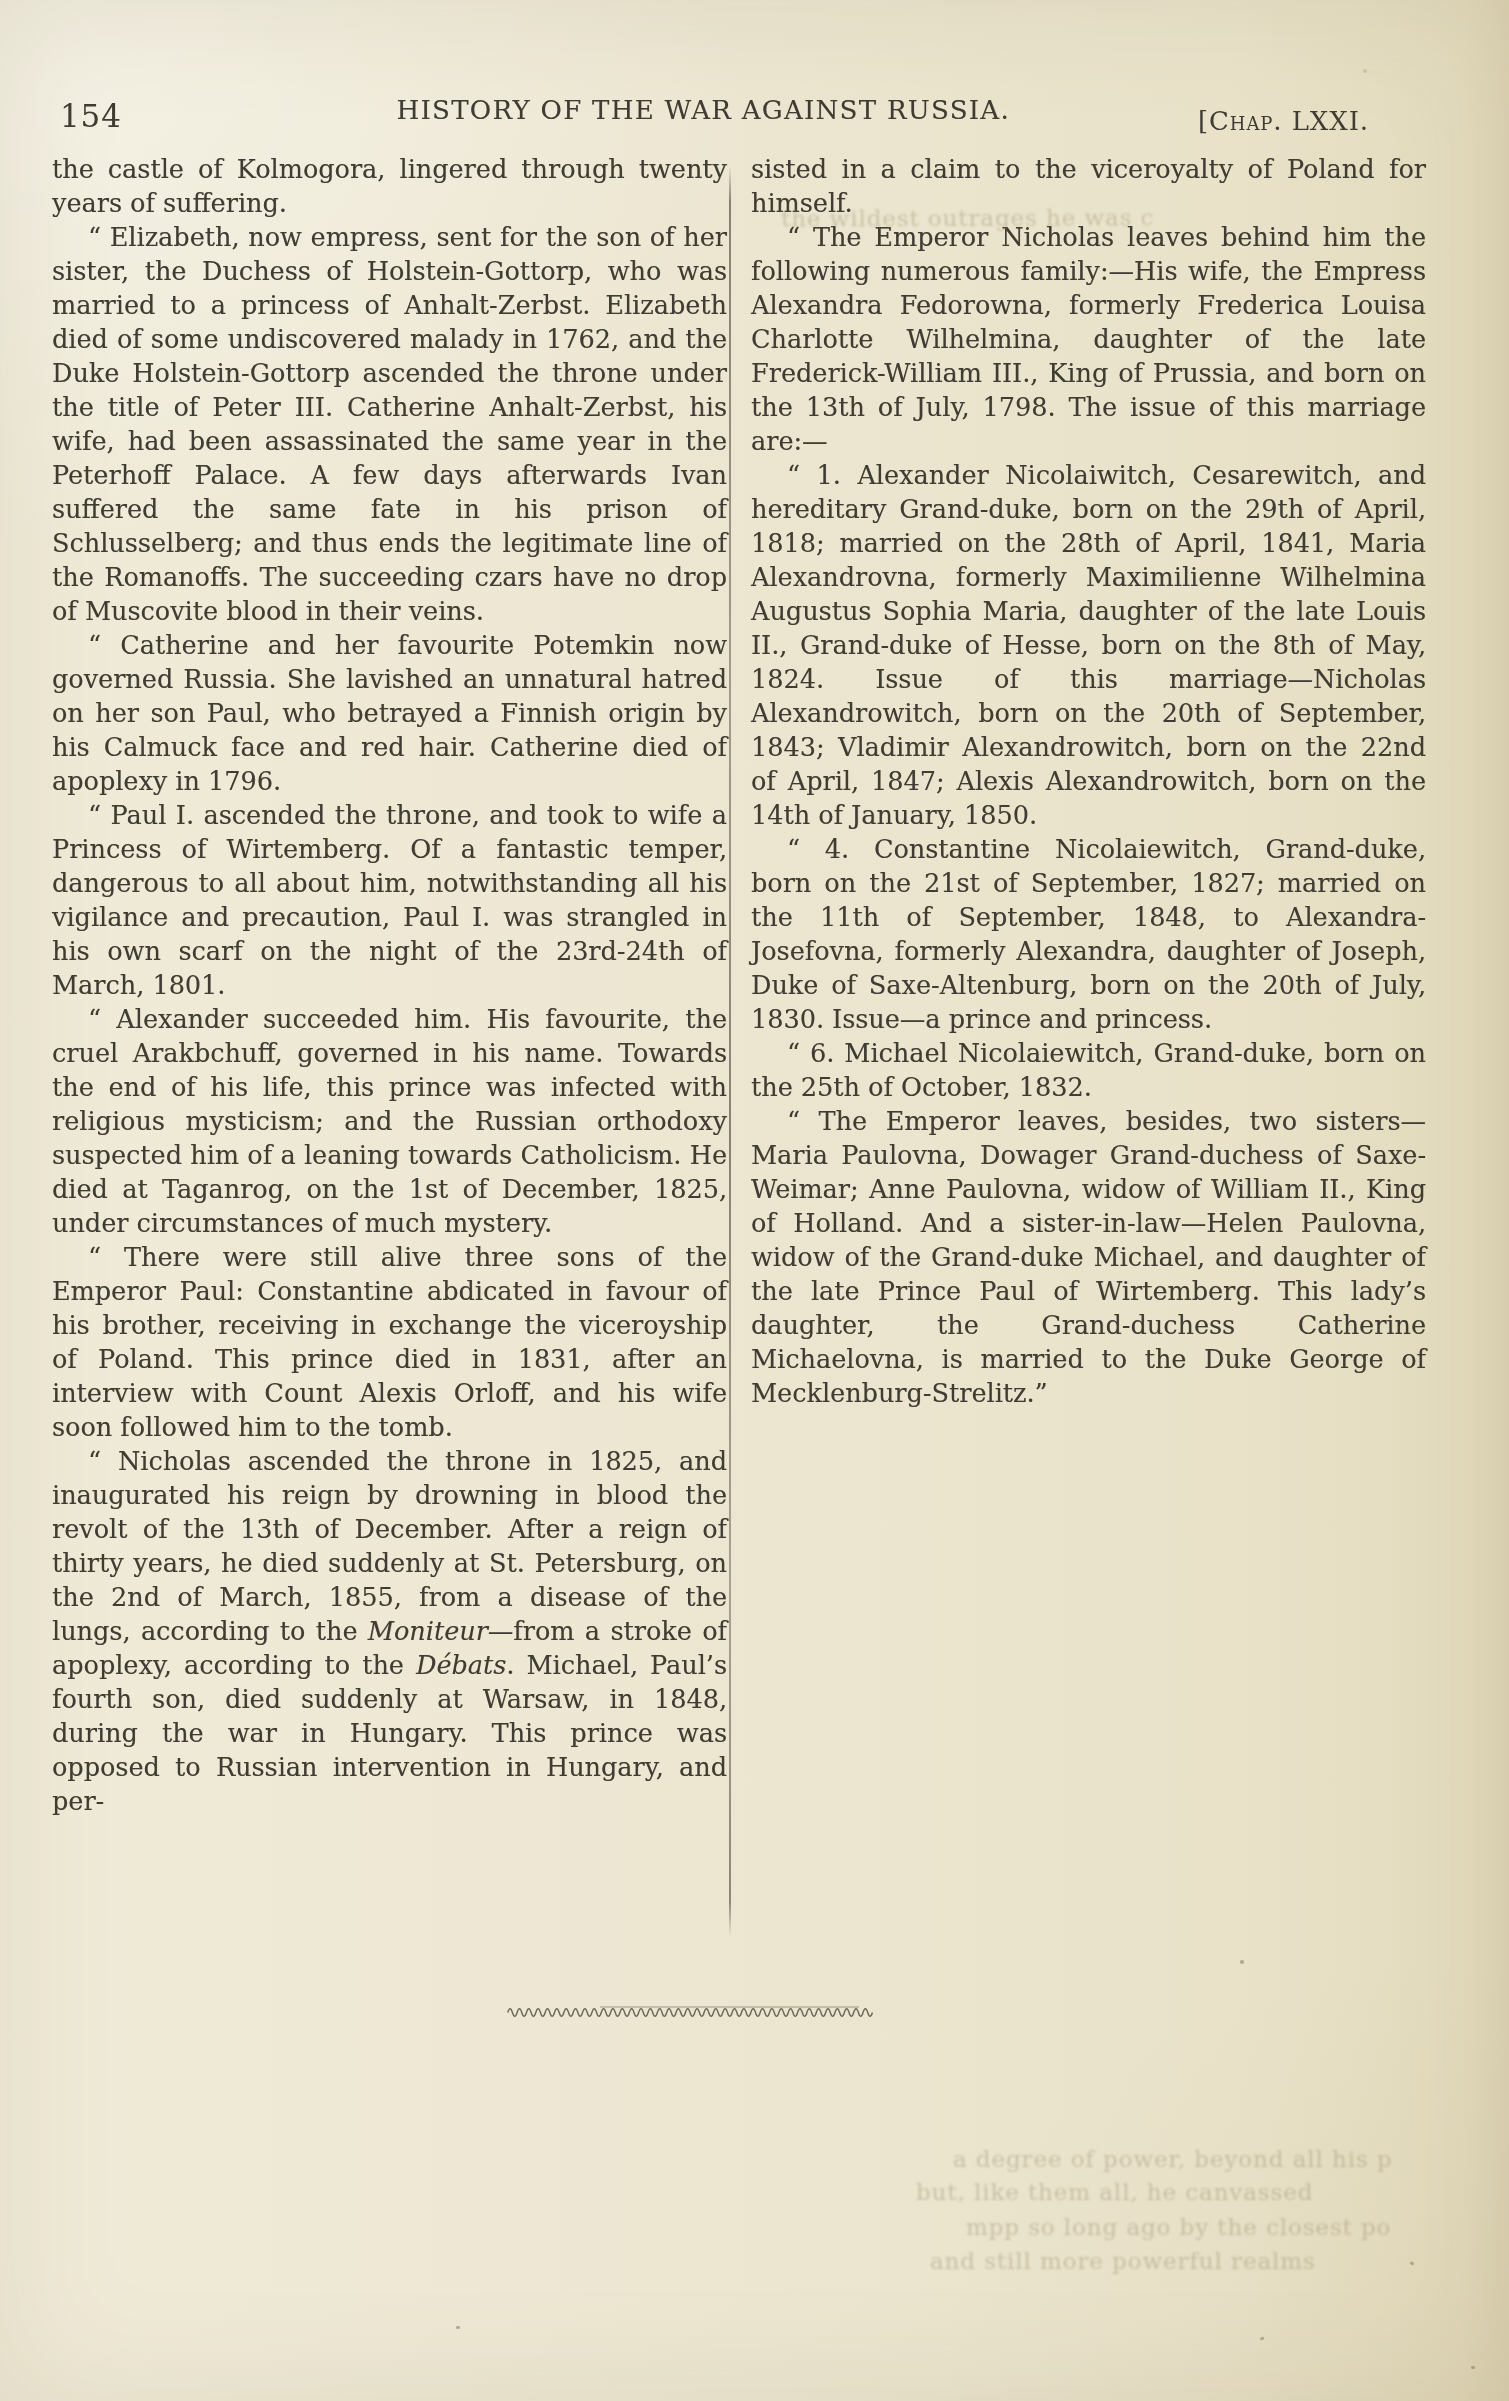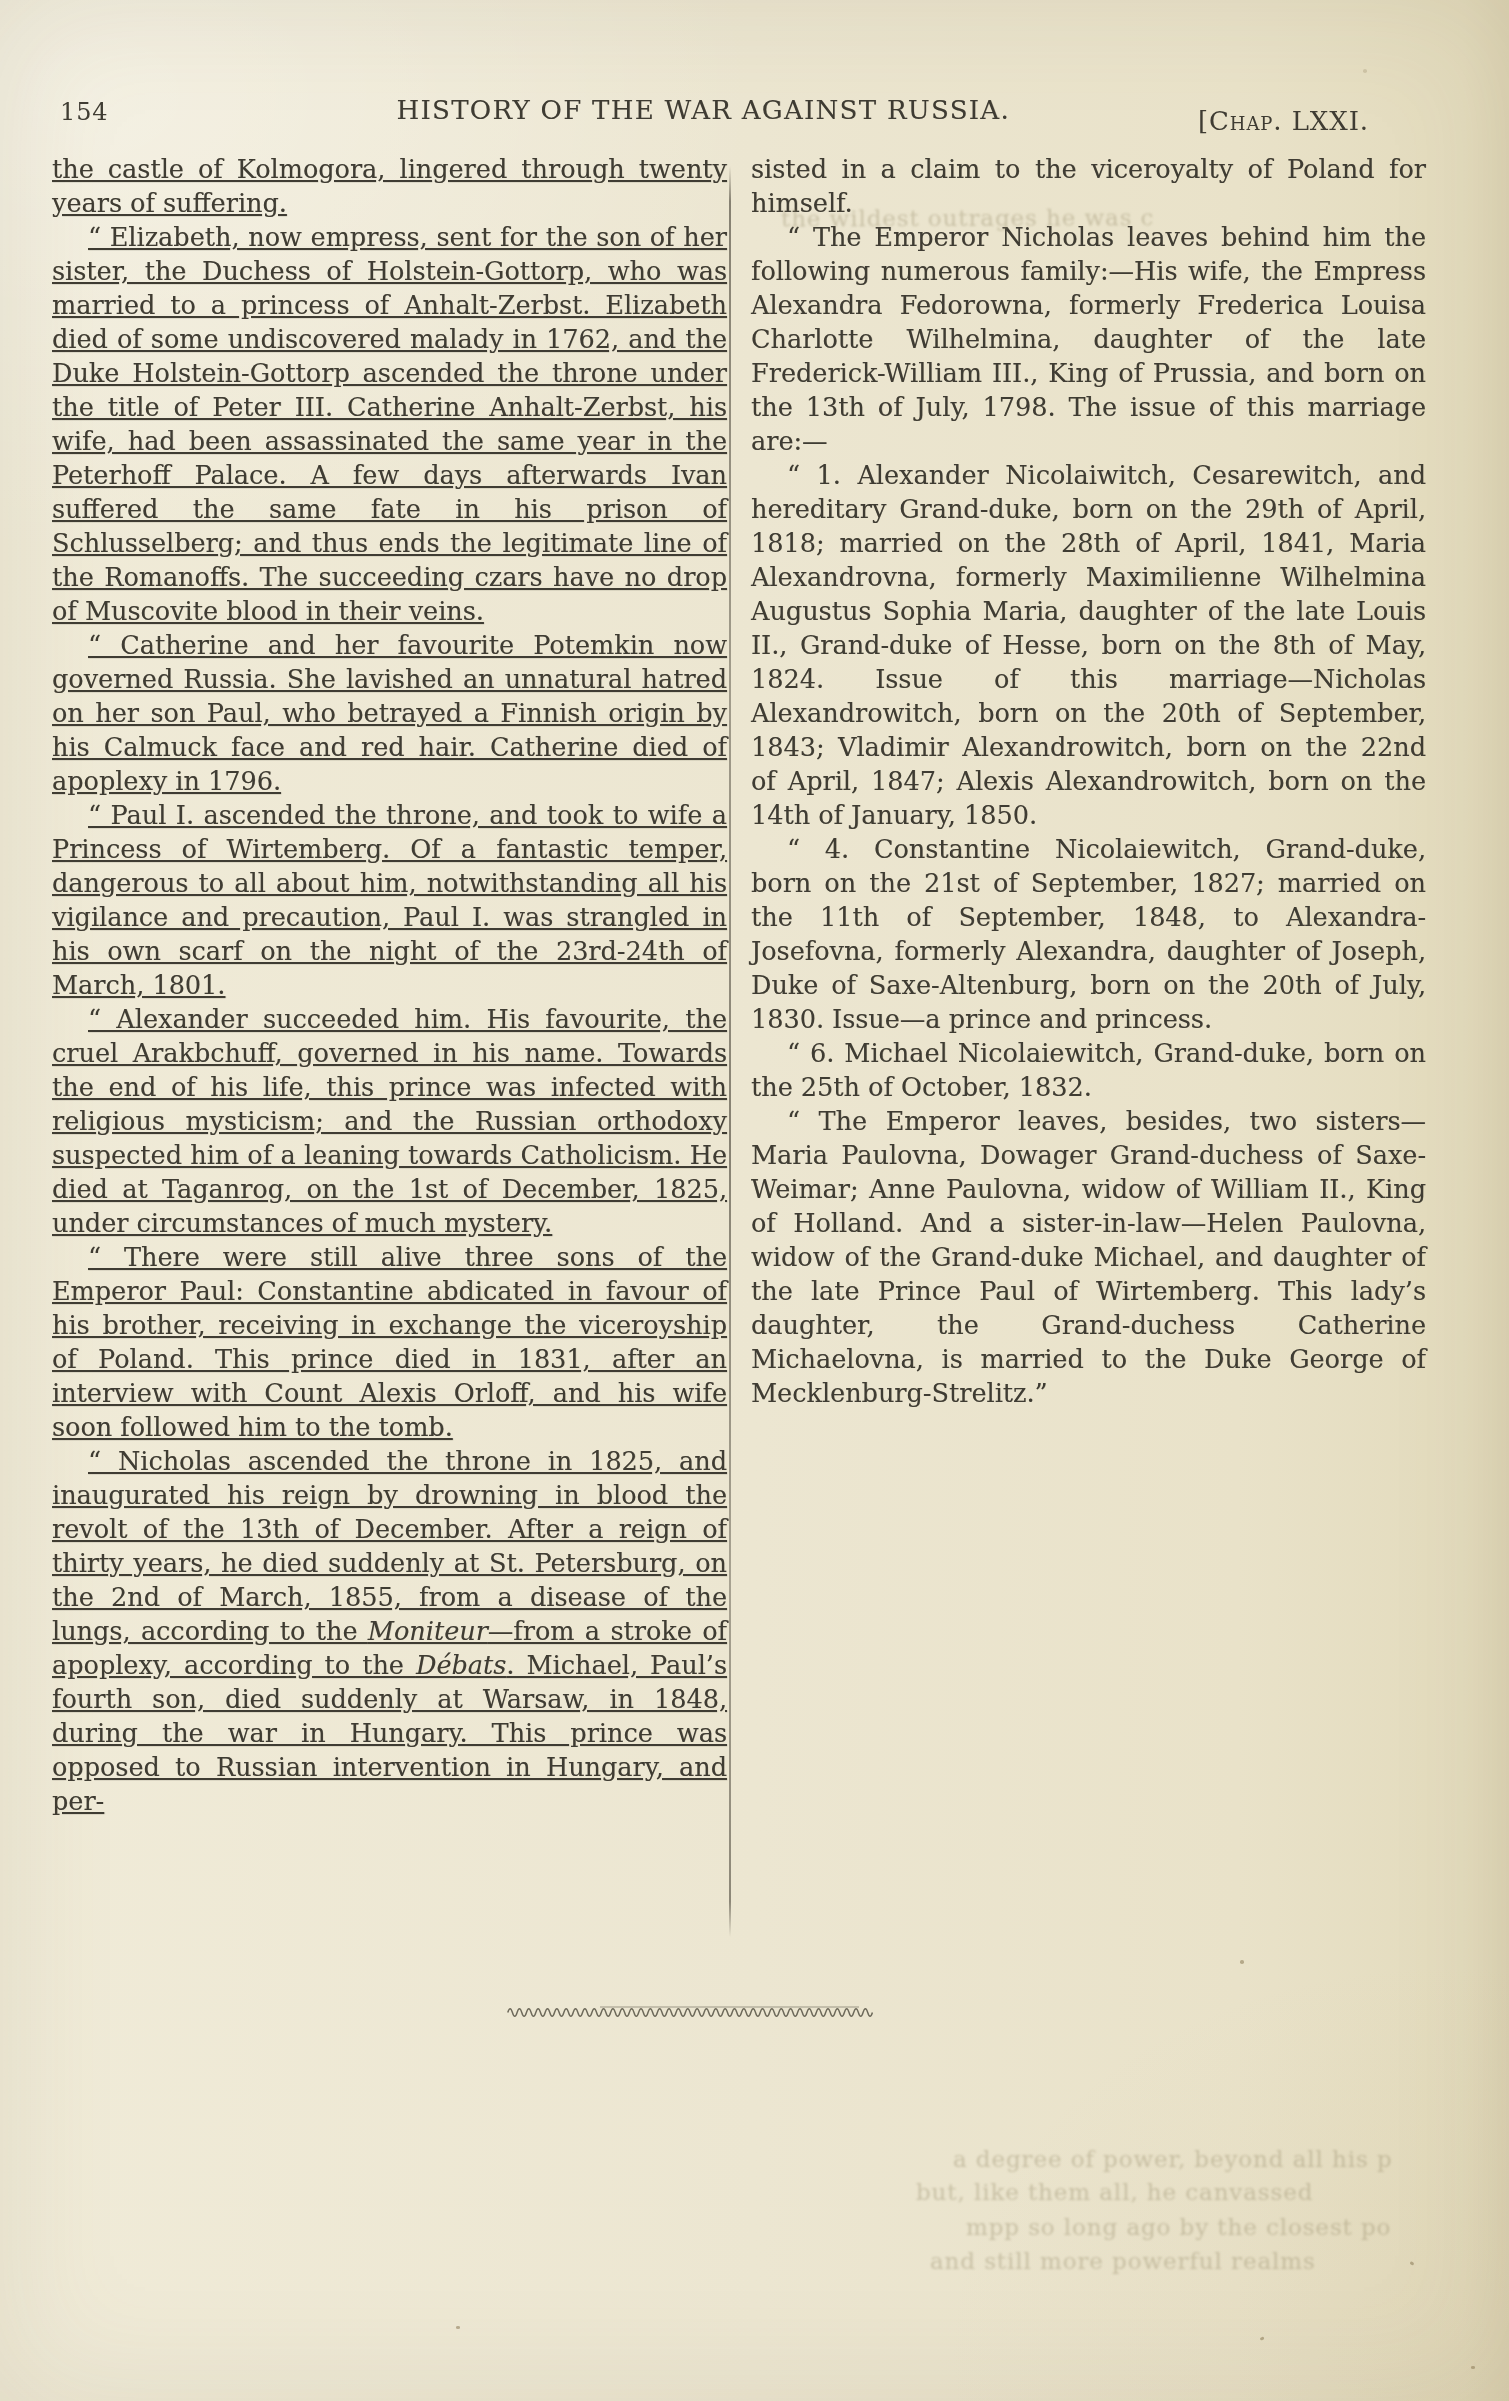--- a/index.html
+++ b/index.html
@@ -15,39 +15,39 @@
       #ebe5cf;
     color:#3f3c33;
   }
   .page::after{
     content:'';position:absolute;inset:0;pointer-events:none;
     box-shadow: inset 0 0 121px rgba(125,112,78,0.14);
   }
   
   .pagenum{
     position:absolute;left:60px;top:98px;
-    font-size:24px;letter-spacing:0.9px;
+    font-size:31px;letter-spacing:0.9px;
   }
   .title{
     position:absolute;left:311px;top:95px;width:699px;
     text-align:right;font-size:26px;letter-spacing:1.3px;
     text-shadow:0.3px 0.3px 0.4px rgba(60,55,45,0.35);
   }
   .chap{
     position:absolute;left:1198px;top:106px;width:259px;
     font-size:26px;font-variant:small-caps;letter-spacing:0.9px;
   }
   
   .col{
     position:absolute;top:152px;width:675px;
     font-size:25.5px;line-height:34px;
     text-align:justify;
     text-shadow:0.3px 0.3px 0.4px rgba(62,57,46,0.38);
   }
-  .col-left{left:52px;text-decoration:underline;}
+  .col-left{left:52px;}
   .col-right{left:751px;}
   .para{margin:0;}
   .para.ind{text-indent:36px;}
   .para i{font-style:italic;margin-top:48px;}
   .divider{
     position:absolute;left:729px;top:166px;width:1.7px;height:1771px;
     background:linear-gradient(180deg,
       rgba(100,95,82,0.0) 0%, rgba(100,95,82,0.75) 2%,
       rgba(100,95,82,0.55) 30%, rgba(100,95,82,0.75) 55%,
       rgba(100,95,82,0.5) 80%, rgba(100,95,82,0.7) 98%, rgba(100,95,82,0) 100%);

